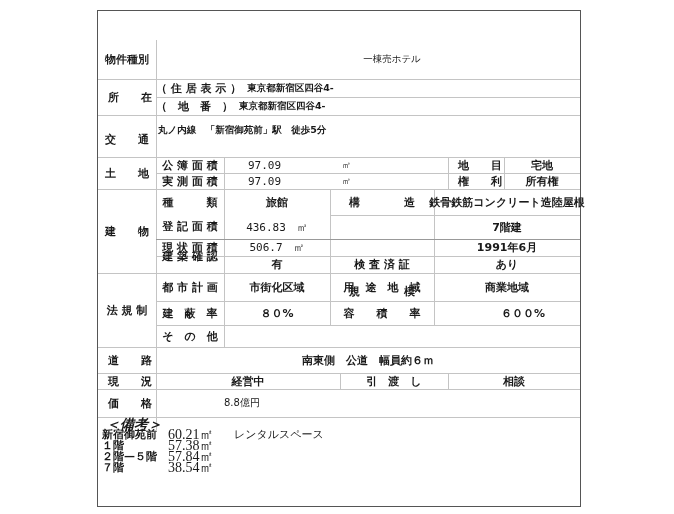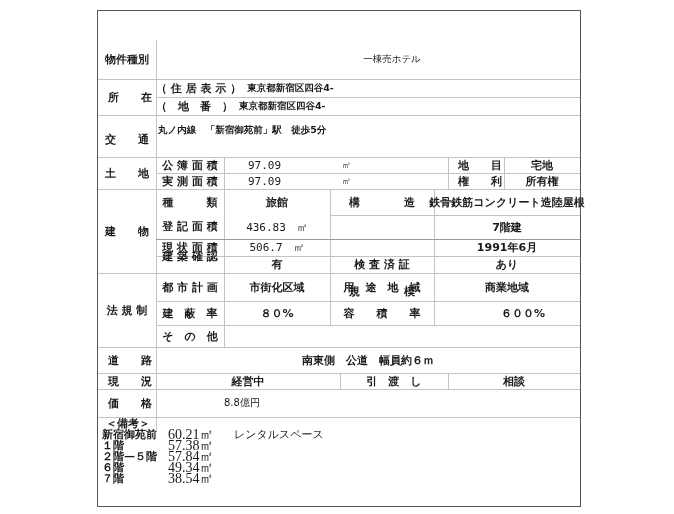--- a/index.html
+++ b/index.html
@@ -16,21 +16,21 @@
   .title span { font-size:15px; font-weight:bold; letter-spacing:8px; background:transparent; }
   .cell { position:absolute; box-sizing:border-box; display:flex; align-items:center;
           font-size:9.5px; white-space:nowrap; }
   .c { justify-content:center; }
   .l { justify-content:flex-start; }
   .lab { font-weight:bold; font-size:11px; }
   .spread { justify-content:space-between; padding:0 10px; }
   .hl { position:absolute; height:0; border-top:1px solid #c4c4c4; }
   .vl { position:absolute; width:0; border-left:1px solid #c4c4c4; }
   .notes { position:absolute; left:4px; top:418px; font-family:"DejaVu Sans", sans-serif; }
-  .notes .hdr { font-size:11px; font-weight:bold; line-height:10px; }
+  .notes .hdr { font-size:14px; font-weight:bold; line-height:10px;font-style:italic; }
   .notes .row { display:flex; font-size:11px; line-height:11px; font-weight:bold; }
   .notes .floor { width:66px; }
   .notes .area { font-family:Liberation Serif, serif; font-weight:normal; font-size:14px; width:60px; }
   .notes .use { font-weight:normal; font-size:11px; }
   .num { font-family:"DejaVu Sans Mono", monospace; font-size:11px; }
 </style>
 </head>
 <body>
 
 <div class="sheet">
@@ -165,21 +165,17 @@
     </div>
     <div class="row">
       <span class="floor">１階</span>
       <span class="area">57.38㎡</span>
     </div>
     <div class="row">
       <span class="floor">２階—５階</span>
       <span class="area">57.84㎡</span>
     </div>
     <div class="row">
-      <span class="floor">６階</span>
-      <span class="area">49.34㎡</span>
-    </div>
-    <div class="row">
       <span class="floor">７階</span>
       <span class="area">38.54㎡</span>
     </div>
   </div>
 </div>
 
 </body></html>

